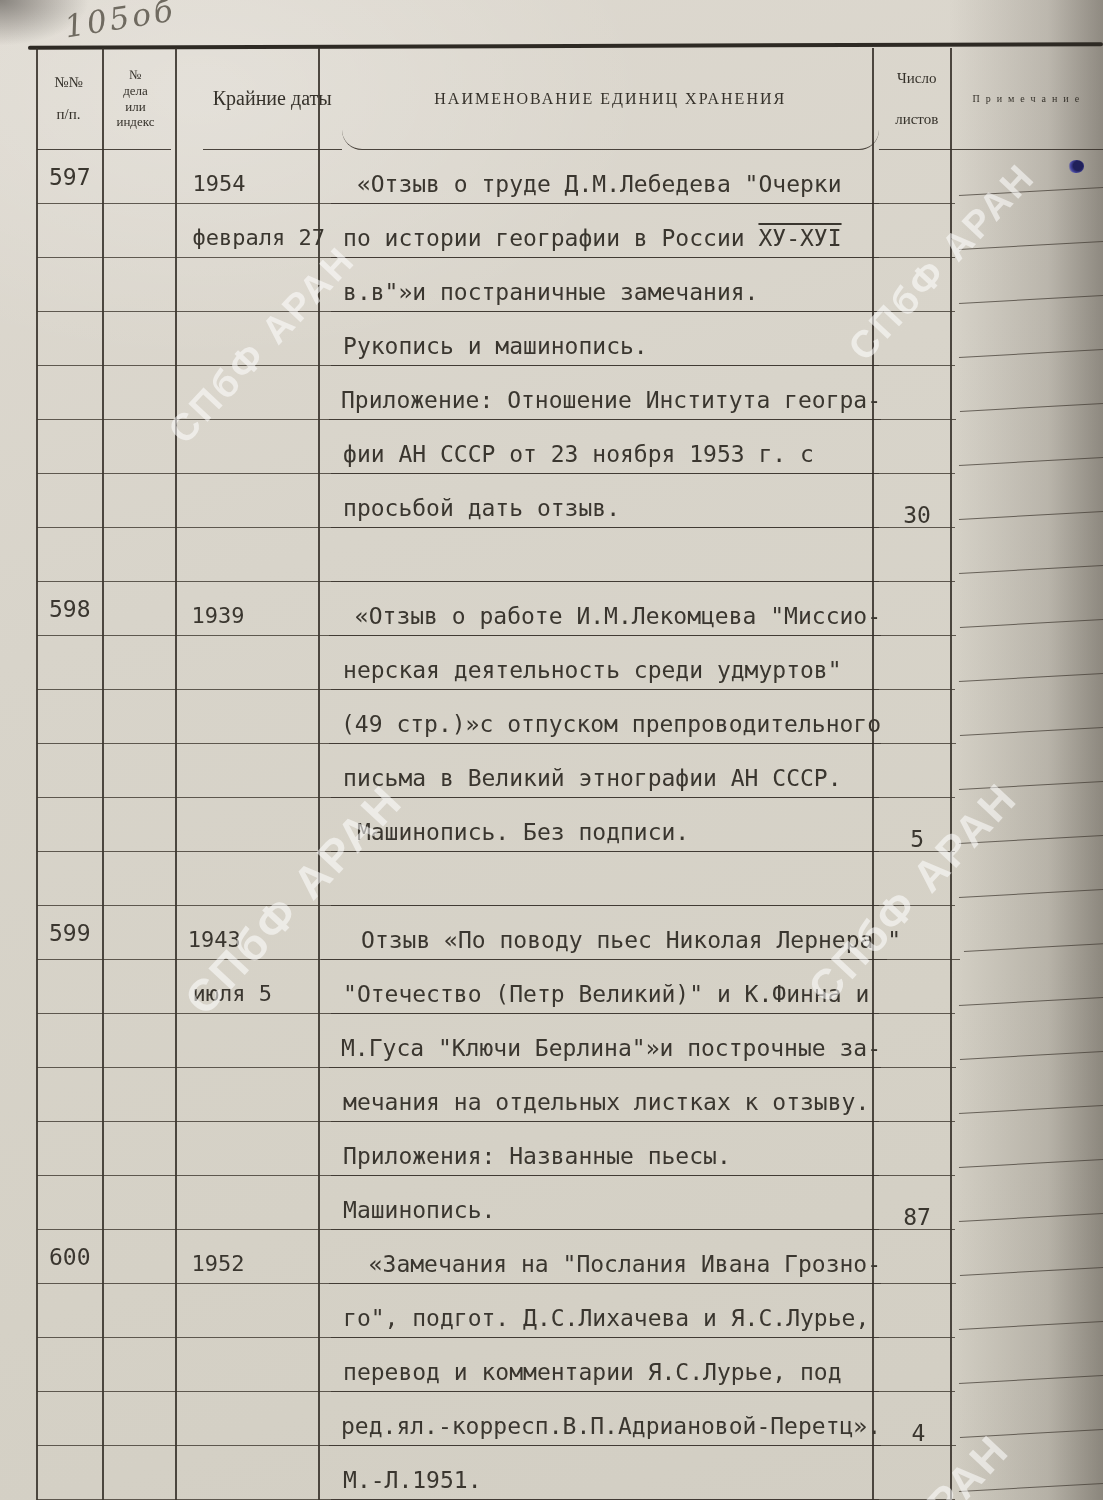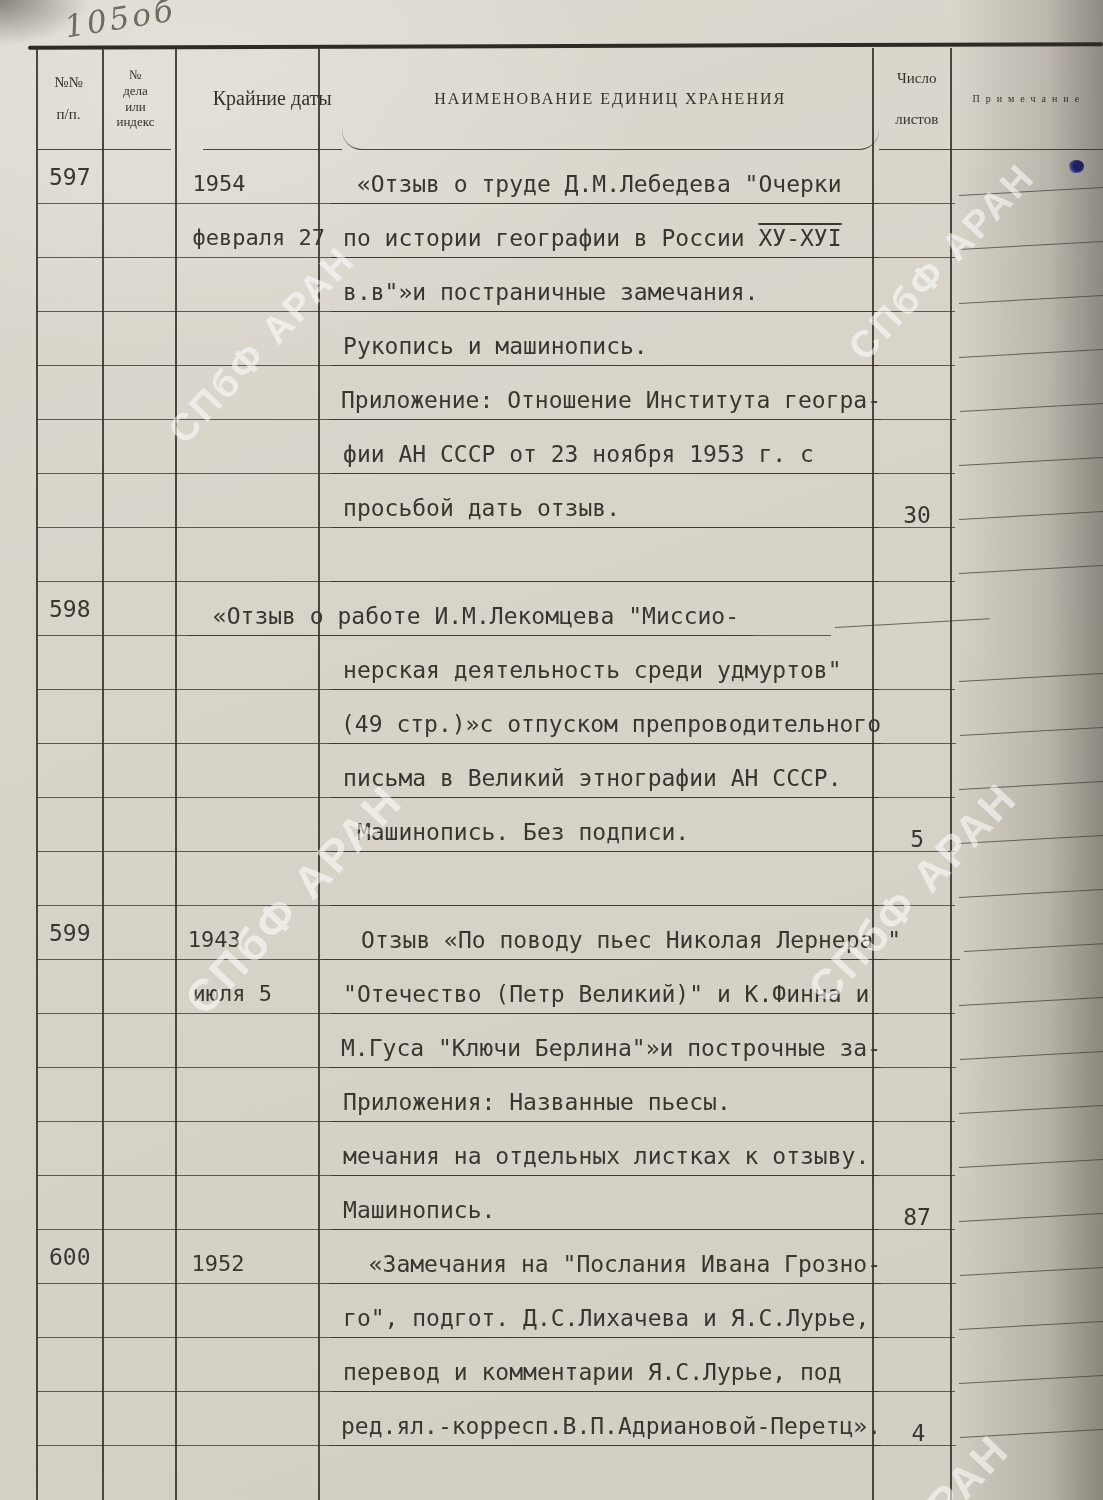--- a/index.html
+++ b/index.html
@@ -172,20 +172,21 @@
       <div class="cell c2"><span></span></div>
       <div class="cell c3"><span></span></div>
       <div class="cell c4"><span></span><span class="rom"></span></div>
       <div class="cell c5"><span></span></div>
       <div class="cell c6"></div>
     </div>
 
     <div class="row">
       <div class="cell c1"><span>598</span></div>
       <div class="cell c2"><span></span></div>
+      <div class="cell c3"><span>1939</span></div>
       <div class="cell c4"><span> «Отзыв о работе И.М.Лекомцева "Миссио-</span><span class="rom"></span></div>
       <div class="cell c5"><span></span></div>
       <div class="cell c6"></div>
     </div>
 
     <div class="row">
       <div class="cell c1"><span></span></div>
       <div class="cell c2"><span></span></div>
       <div class="cell c3"><span></span></div>
       <div class="cell c4"><span>нерская деятельность среди удмуртов"</span><span class="rom"></span></div>
@@ -253,30 +254,30 @@
       <div class="cell c3"><span></span></div>
       <div class="cell c4"><span>М.Гуса "Ключи Берлина"»и построчные за-</span><span class="rom"></span></div>
       <div class="cell c5"><span></span></div>
       <div class="cell c6"></div>
     </div>
 
     <div class="row">
       <div class="cell c1"><span></span></div>
       <div class="cell c2"><span></span></div>
       <div class="cell c3"><span></span></div>
+      <div class="cell c4"><span>мечания на отдельных листках к отзыву.</span><span class="rom"></span></div>
+      <div class="cell c5"><span></span></div>
+      <div class="cell c6"></div>
+    </div>
+
+    <div class="row">
+      <div class="cell c1"><span></span></div>
+      <div class="cell c2"><span></span></div>
+      <div class="cell c3"><span></span></div>
       <div class="cell c4"><span>Приложения: Названные пьесы.</span><span class="rom"></span></div>
-      <div class="cell c5"><span></span></div>
-      <div class="cell c6"></div>
-    </div>
-
-    <div class="row">
-      <div class="cell c1"><span></span></div>
-      <div class="cell c2"><span></span></div>
-      <div class="cell c3"><span></span></div>
-      <div class="cell c4"><span>мечания на отдельных листках к отзыву.</span><span class="rom"></span></div>
       <div class="cell c5"><span></span></div>
       <div class="cell c6"></div>
     </div>
 
     <div class="row">
       <div class="cell c1"><span></span></div>
       <div class="cell c2"><span></span></div>
       <div class="cell c3"><span></span></div>
       <div class="cell c4"><span>Машинопись.</span><span class="rom"></span></div>
       <div class="cell c5"><span>87</span></div>
@@ -312,20 +313,28 @@
 
     <div class="row">
       <div class="cell c1"><span></span></div>
       <div class="cell c2"><span></span></div>
       <div class="cell c3"><span></span></div>
       <div class="cell c4"><span>ред.ял.-корресп.В.П.Адриановой-Перетц».</span><span class="rom"></span></div>
       <div class="cell c5"><span>4</span></div>
       <div class="cell c6"></div>
     </div>
 
+    <div class="row">
+      <div class="cell c1"><span></span></div>
+      <div class="cell c2"><span></span></div>
+      <div class="cell c3"><span></span></div>
+      <div class="cell c4"><span>М.-Л.1951.</span><span class="rom"></span></div>
+      <div class="cell c5"><span></span></div>
+      <div class="cell c6"></div>
+    </div>
   </div>
 
   <div class="wm wm1">СПбФ АРАН</div>
   <div class="wm wm2">СПбФ АРАН</div>
   <div class="wm wm3">СПбФ АРАН</div>
   <div class="wm wm4">СПбФ АРАН</div>
   <div class="wm wm5">СПбФ АРАН</div>
 
 </div>
 

